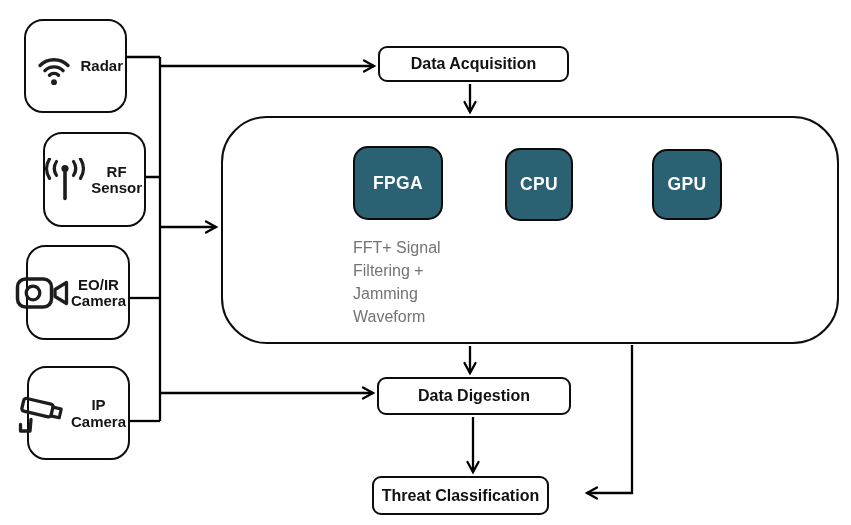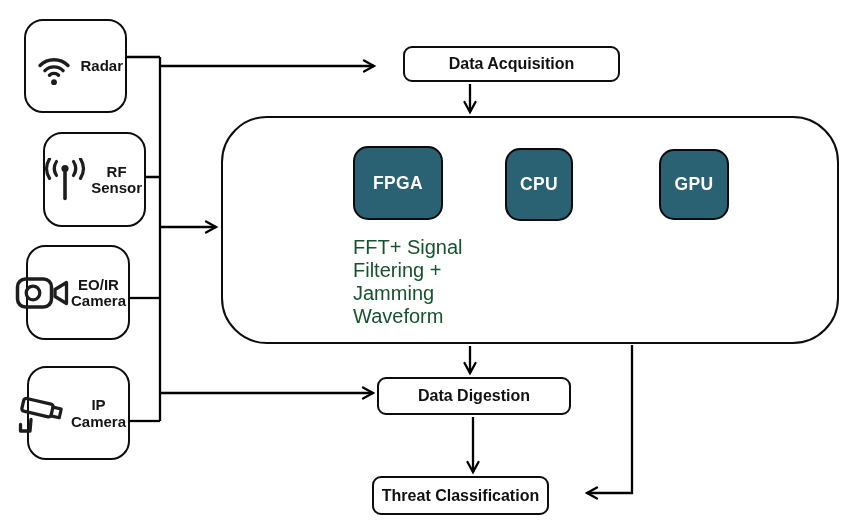--- a/index.html
+++ b/index.html
@@ -13,30 +13,30 @@
           padding:7px 2px 6px 2px;box-sizing:border-box;}
   .sensor .icn{flex:1;display:flex;align-items:center;justify-content:center;}
   .slabel{font-weight:700;font-size:15px;line-height:16.5px;text-align:center;color:#151515;}
   .s-radar{left:24px;top:19px;width:103px;height:94px;}
   .s-rf{left:24px;top:132px;width:103px;height:95px;margin-left:19px;}
   .s-eoir{left:26px;top:245px;width:104px;height:95px;}
   .s-ip{left:27px;top:366px;width:103px;height:94px;}
   .stage{position:absolute;z-index:2;background:#fff;border:2.4px solid #0d0d0d;border-radius:9px;
          display:flex;align-items:center;justify-content:center;font-weight:700;font-size:16px;
          color:#111;box-sizing:border-box;}
-  .st-da{left:378px;top:46px;width:217px;height:36px;margin-left:25px;}
+  .st-da{left:378px;top:46px;width:191px;height:36px;}
   .st-dd{left:377px;top:377px;width:194px;height:38px;}
   .st-tc{left:372px;top:476px;width:177px;height:39px;}
   .chip{position:absolute;z-index:2;background:#2A6173;border:2.6px solid #0b0b0b;border-radius:15px;
         display:flex;align-items:center;justify-content:center;color:#fff;font-weight:700;
         font-size:17.5px;letter-spacing:.3px;box-sizing:border-box;}
   .c-fpga{left:353px;top:146px;width:90px;height:74px;}
   .c-cpu{left:505px;top:148px;width:68px;height:73px;}
-  .c-gpu{left:652px;top:149px;width:70px;height:71px;margin-left:7px;}
-  .desc{position:absolute;z-index:2;font-size:20px;line-height:23px;color:#14532d;white-space:pre-line;}
+  .c-gpu{left:652px;top:149px;width:70px;height:71px;}
+  .desc{position:absolute;z-index:2;font-size:16px;line-height:23px;color:#737373;white-space:pre-line;}
   .d-fpga{left:353px;top:236px;}
   .d-cpu{left:497px;top:236px;}
   .d-gpu{left:660px;top:236px;}
   .ic{stroke:#1d1d1d;fill:none;stroke-linecap:round;}
 </style>
 </head>
 <body>
 
 <div class="canvas">
 

